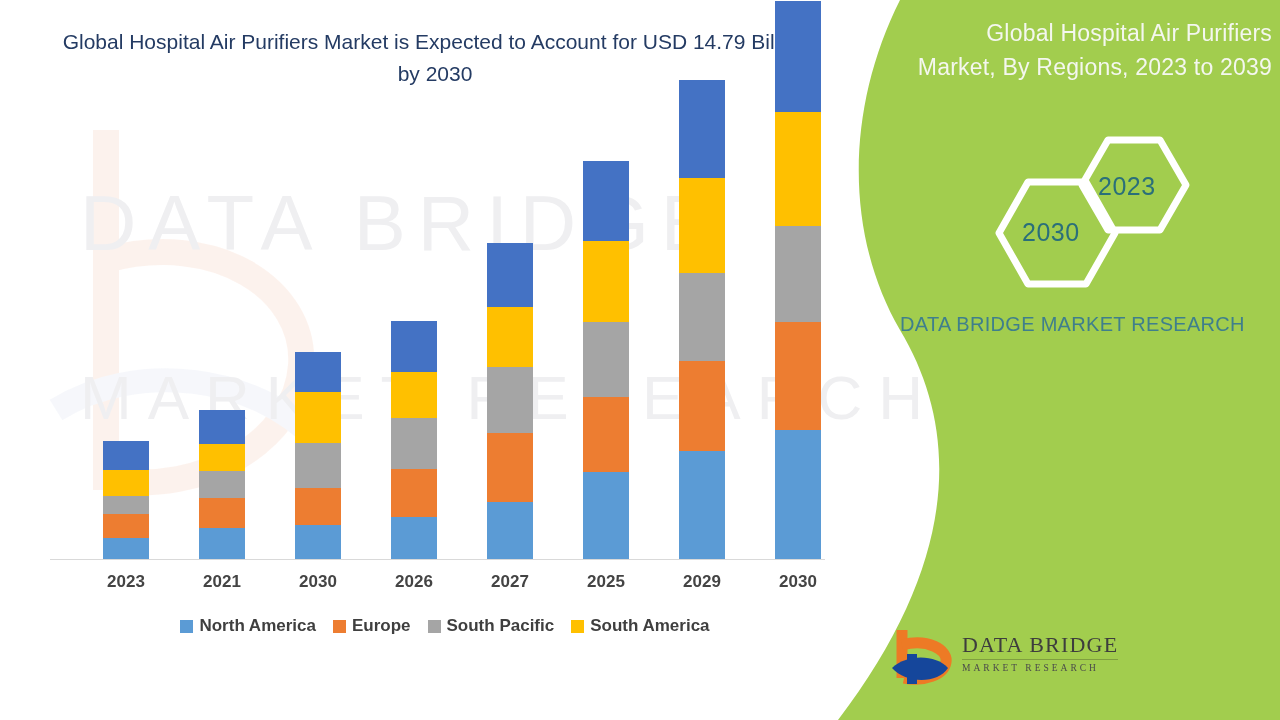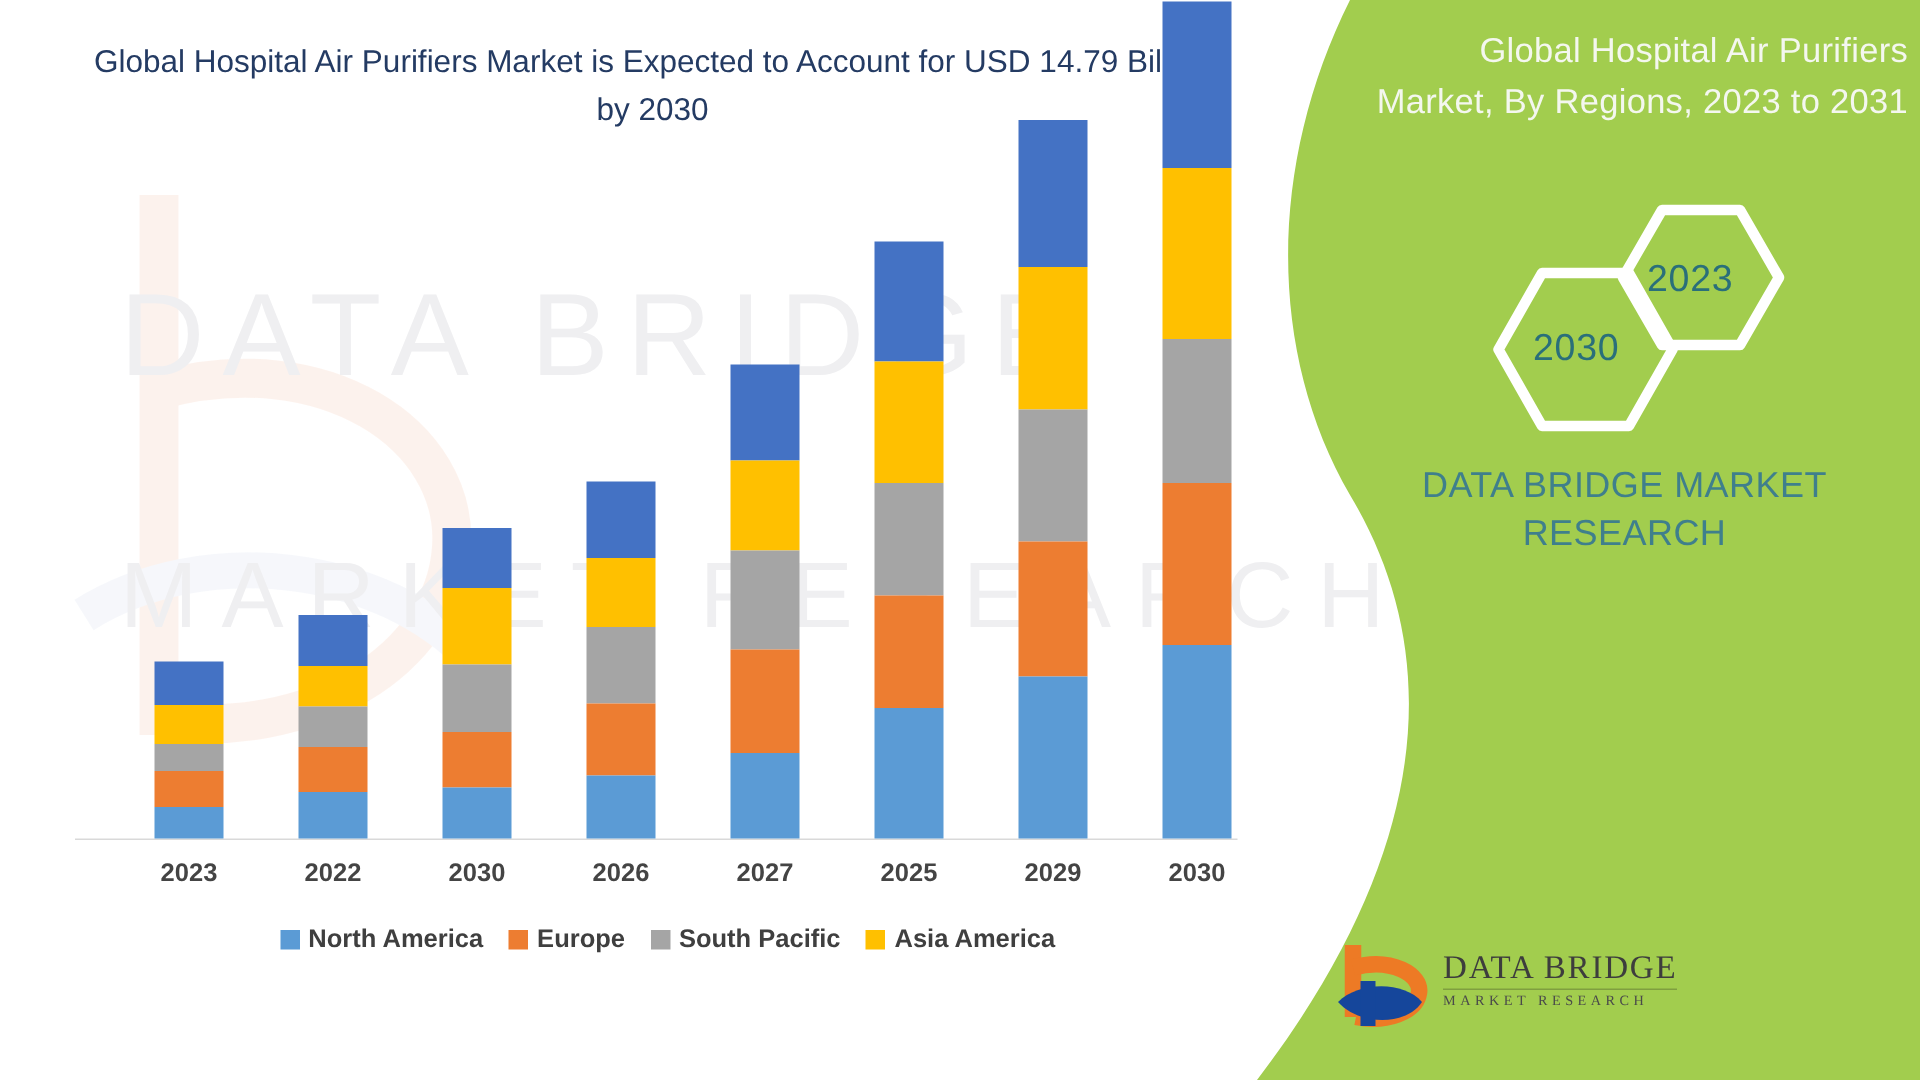--- a/index.html
+++ b/index.html
@@ -49,22 +49,22 @@
     font-size: 25px;
     color: #2a6f7a;
     letter-spacing: .5px;
   }
   .hex-label.y2023 { top: 42px; left: 108px; }
   .hex-label.y2030 { top: 88px; left: 32px; }
 
   .panel-brand {
     position: absolute;
     top: 308px; left: 0; right: 14px;
-    text-align: center;
-    font-size: 24px;
+    text-align: left;
+    font-size: 20px;
     line-height: 32px;
     color: #3f7f8c;
     letter-spacing: .3px;
   }
 
   
   .logo {
     position: absolute;
     left: 890px; top: 628px;
     width: 230px; height: 62px;
@@ -280,21 +280,21 @@
         <div class="seg" title="Middle East and Africa: 2.93" style="height: 111px; background: rgb(68, 114, 196);"></div>
         <div class="seg" title="South America: 3.01" style="height: 114px; background: rgb(255, 192, 0);"></div>
         <div class="seg" title="Asia Pacific: 2.53" style="height: 96px; background: rgb(165, 165, 165);"></div>
         <div class="seg" title="Europe: 2.85" style="height: 108px; background: rgb(237, 125, 49);"></div>
         <div class="seg" title="North America: 3.4" style="height: 129px; background: rgb(91, 155, 213);"></div>
       </div>
     </div>
 
   <div class="xlabels" id="xlabels">
       <div class="xlabel" style="left: 41px;">2023</div>
-      <div class="xlabel" style="left: 137px;">2022</div>
+      <div class="xlabel" style="left: 137px;">2021</div>
       <div class="xlabel" style="left: 233px;">2030</div>
       <div class="xlabel" style="left: 329px;">2026</div>
       <div class="xlabel" style="left: 425px;">2027</div>
       <div class="xlabel" style="left: 521px;">2025</div>
       <div class="xlabel" style="left: 617px;">2029</div>
       <div class="xlabel" style="left: 713px;">2030</div>
     </div>
 
   <div class="legend" id="legend">
       <div class="legend-item">
@@ -304,27 +304,27 @@
       <div class="legend-item">
         <span class="legend-swatch" style="background: rgb(237, 125, 49);"></span>
         <span class="legend-label">Europe</span>
       </div>
       <div class="legend-item">
         <span class="legend-swatch" style="background: rgb(165, 165, 165);"></span>
         <span class="legend-label">South Pacific</span>
       </div>
       <div class="legend-item">
         <span class="legend-swatch" style="background: rgb(255, 192, 0);"></span>
-        <span class="legend-label">Asia America</span>
+        <span class="legend-label">South America</span>
       </div>
     </div>
 
 
   <div class="panel-content">
-    <div class="panel-title">Global Hospital Air Purifiers Market, By Regions, 2023 to 2031</div>
+    <div class="panel-title">Global Hospital Air Purifiers Market, By Regions, 2023 to 2039</div>
 
     <div class="hex-wrap">
       <svg width="230" height="170" viewBox="0 0 230 170" xmlns="http://www.w3.org/2000/svg">
         <polygon points="118,10 170,10 196,55 170,100 118,100 92,55" fill="none" stroke="#ffffff" stroke-width="7" stroke-linejoin="round"></polygon>
         <polygon points="38,52 96,52 125,103 96,154 38,154 9,103" fill="none" stroke="#ffffff" stroke-width="7" stroke-linejoin="round"></polygon>
       </svg>
       <div class="hex-label y2023" style="color: rgb(42, 111, 122);">2023</div>
       <div class="hex-label y2030" style="color: rgb(42, 111, 122);">2030</div>
     </div>
 

